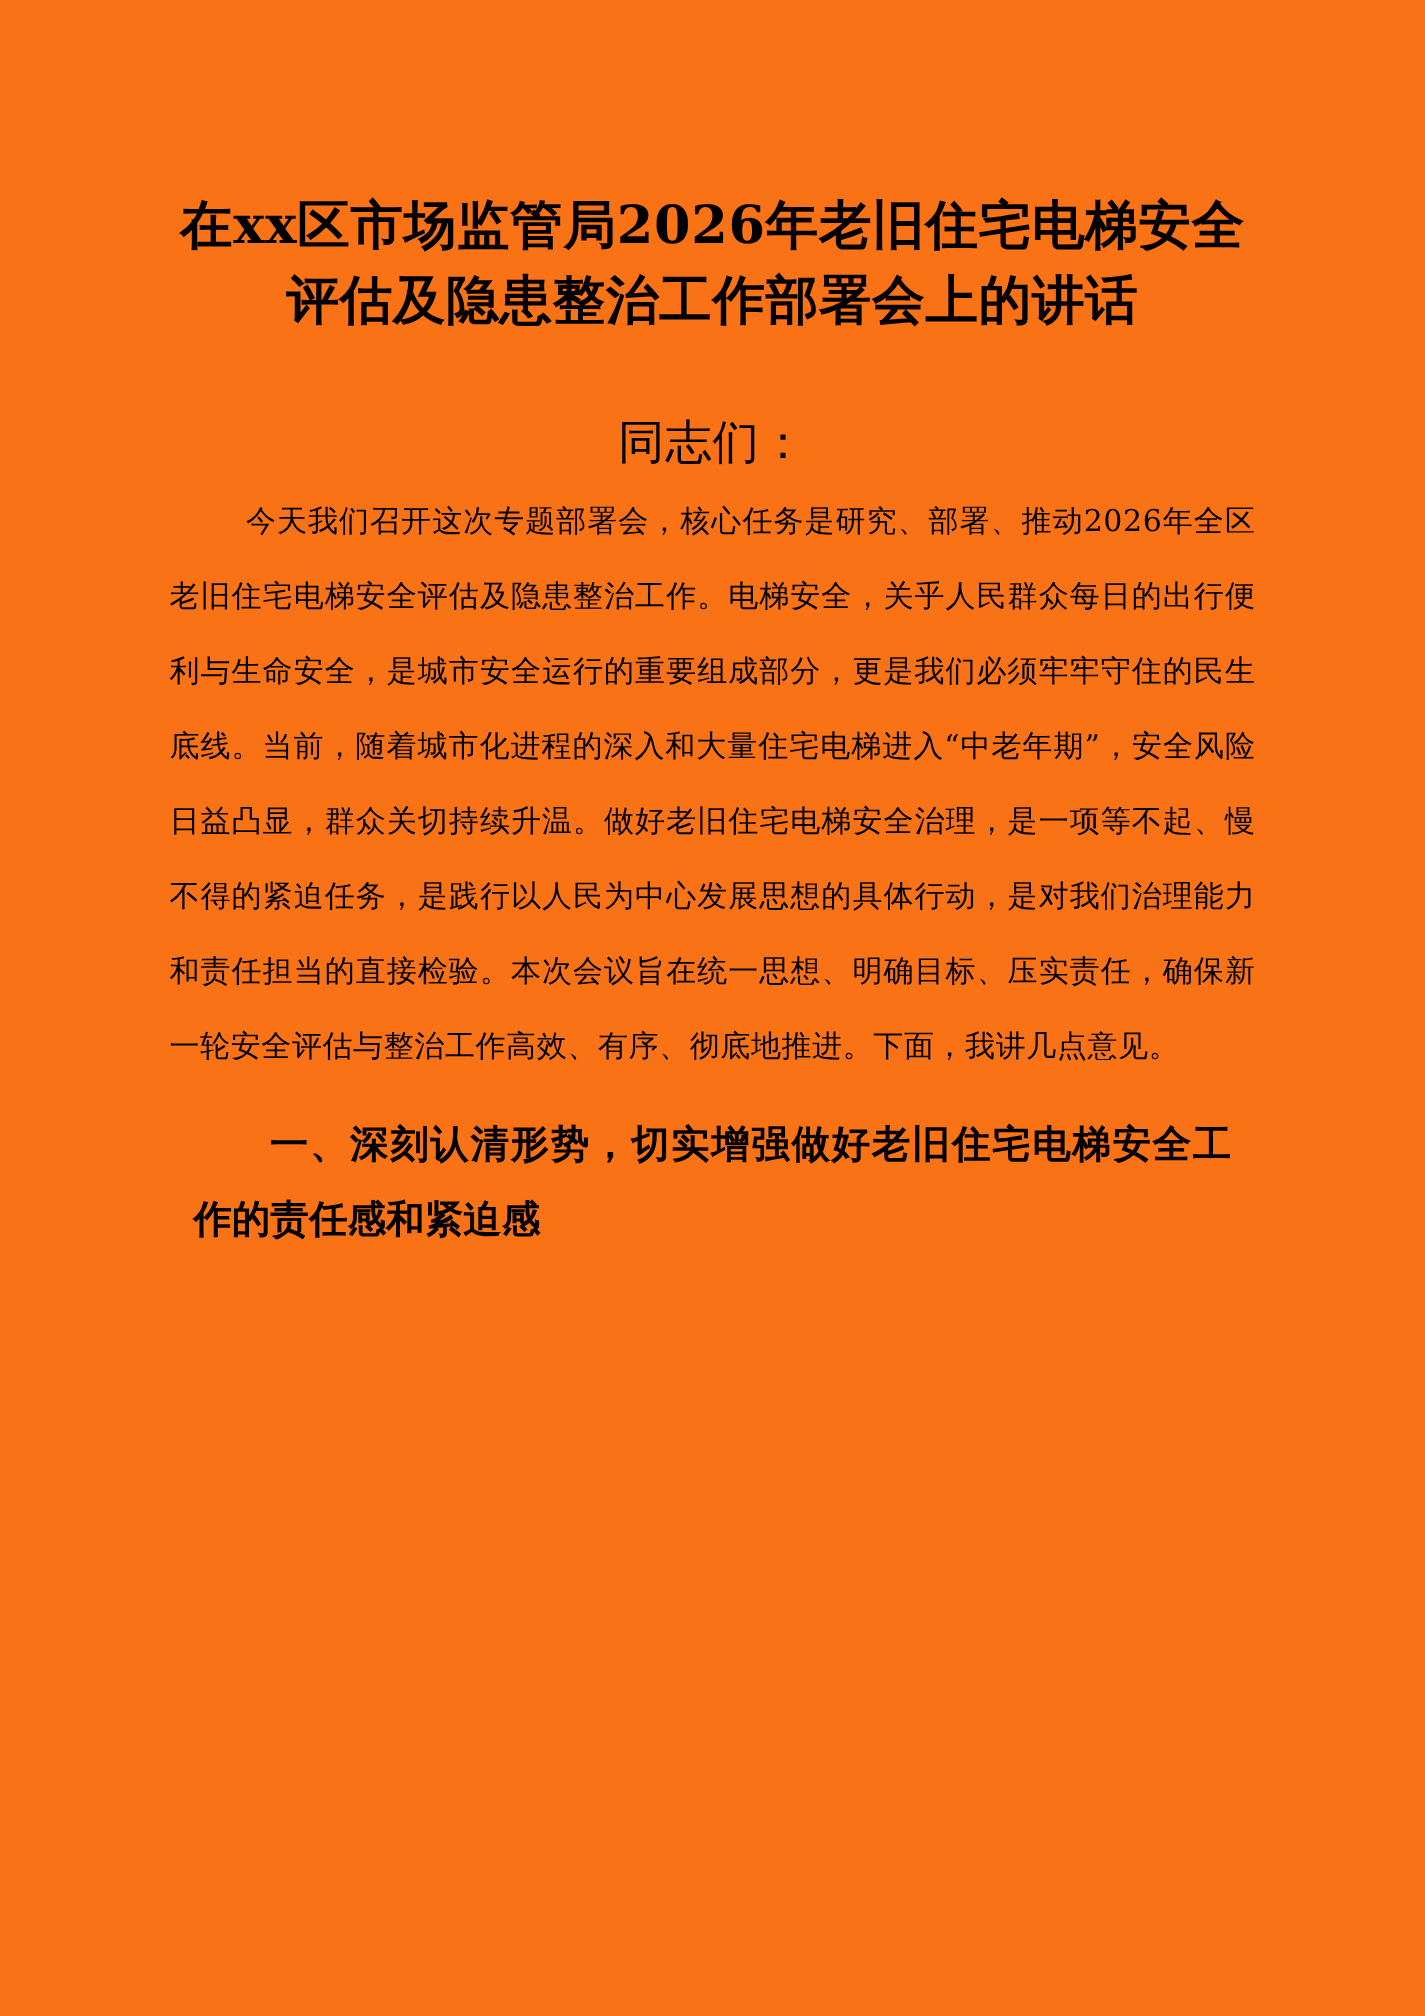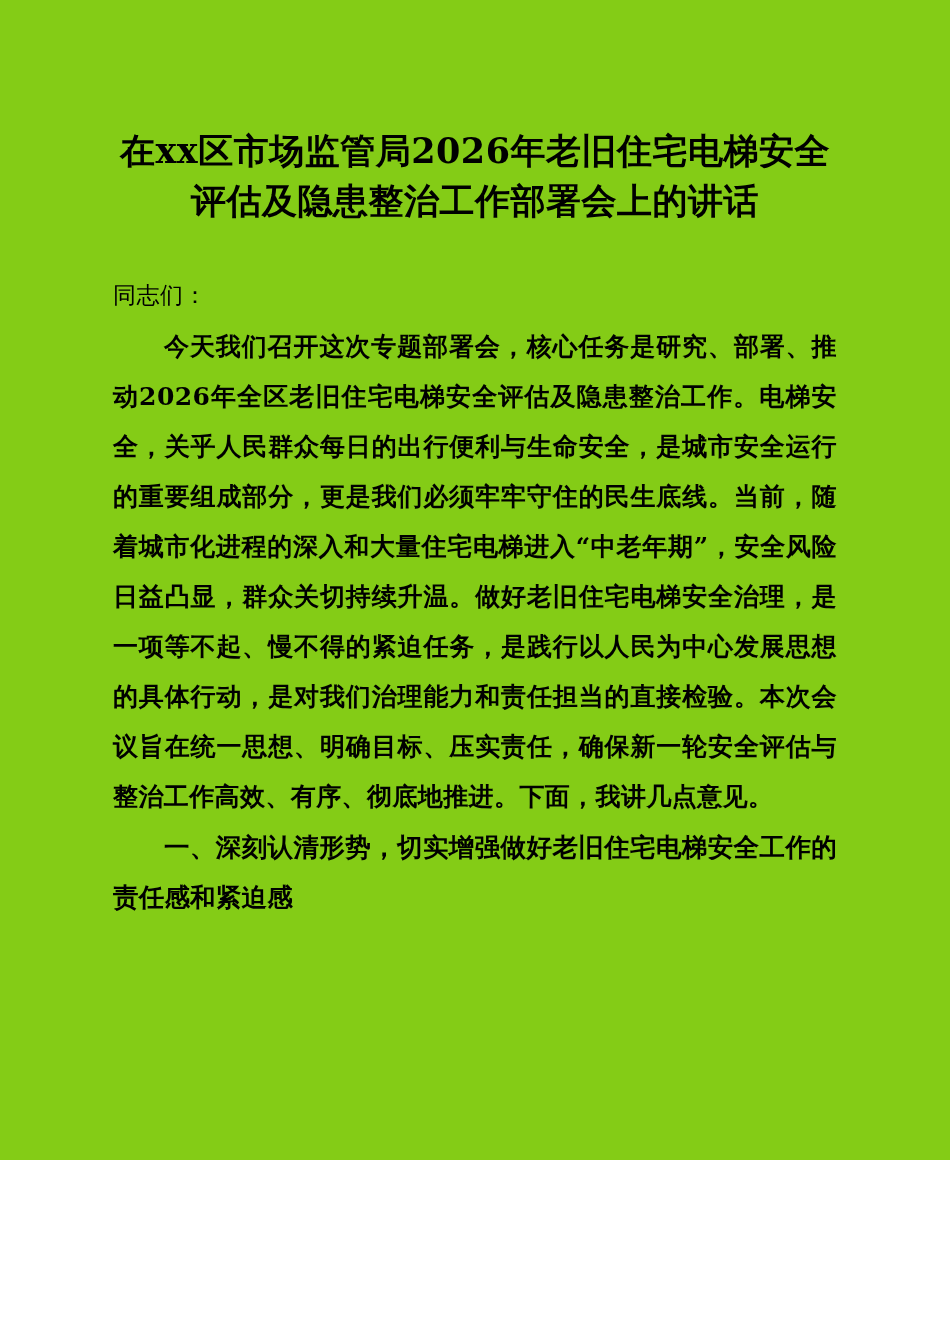--- a/index.html
+++ b/index.html
@@ -10,56 +10,56 @@
   body {
     width: 950px;
     height: 1344px;
     font-family: "DejaVu Serif", "Liberation Serif", serif;
     color: #000000;
     overflow: hidden;
   }
   .page {
     box-sizing: border-box;
     width: 950px;
-    height: 1160px;
+    height: 1344px;
     padding: 126px 113px 40px 113px;
-    background: #84cc16;
+    background: #f97316;
   }
   .doc-title {
     font-family: "DejaVu Serif", "Liberation Serif", serif;
     font-weight: bold;
     font-size: 35px;
     line-height: 50px;
     text-align: center;
     letter-spacing: 0.5px;
     margin: 0 0 44px 0;
   }
   .salutation {
-    font-size: 23px;
+    font-size: 31px;
     line-height: 50px;
     margin: 0 0 2px 0;
     letter-spacing: 0.5px;
+    text-align: center;
   }
   .para {
-    font-size: 25px;
+    font-size: 20px;
     line-height: 50px;
     text-align: justify;
     text-align-last: left;
     text-justify: inter-ideograph;
     margin: 0;
     text-indent: 51px;
     letter-spacing: 0.4px;
-    font-weight: bold;
   }
   .heading {
     font-size: 25.5px;
     line-height: 50px;
     font-weight: bold;
     font-family: "DejaVu Sans", "Liberation Sans", sans-serif;
-    margin: 0;
+    margin: 16px;
     text-indent: 51px;
     text-align: justify;
     text-align-last: left;
     letter-spacing: 0.2px;
   }
 </style>
 </head>
 <body>
 
 <div class="page">

